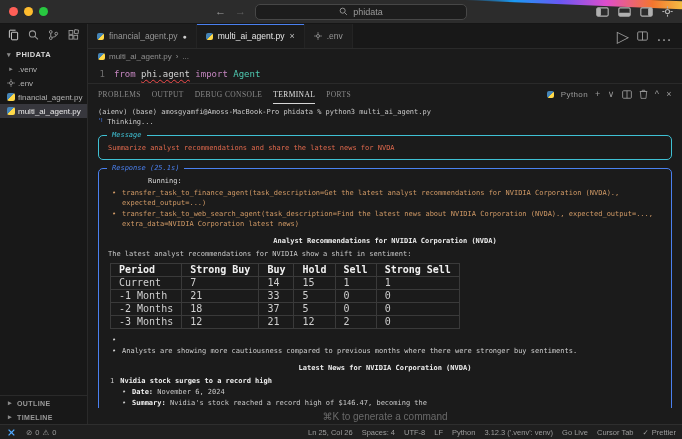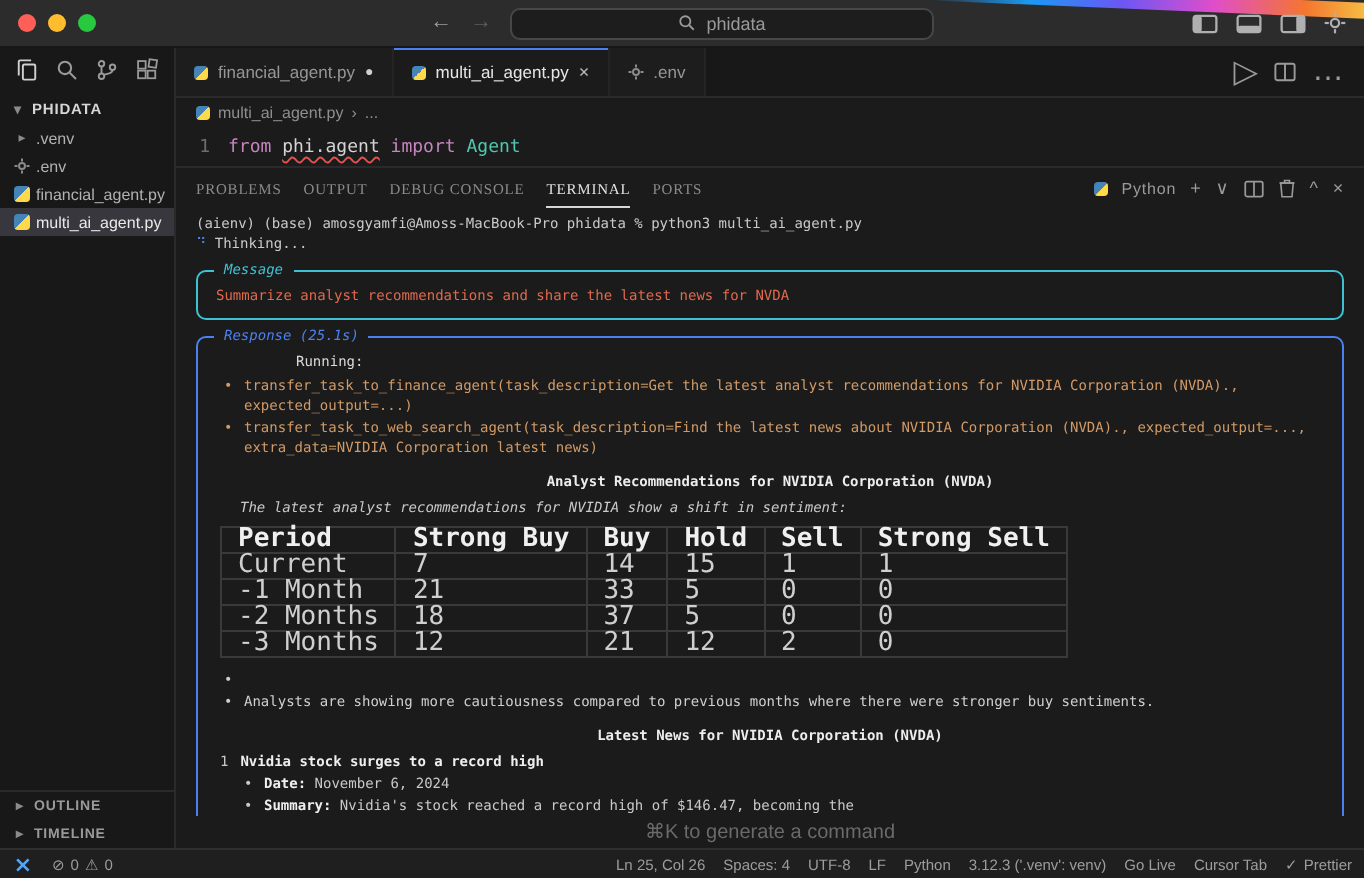--- a/index.html
+++ b/index.html
@@ -69,22 +69,22 @@
   .term-box .box-title { position:absolute; top:-5px; left:8px; background:#1b1b1b; padding:0 5px; font-size:7px; color:var(--accent-cyan,#3fc1d4); line-height:9px;font-style:italic; }
   .msg-text { color:var(--message-orange,#e0694d); }
   .resp-box { border-color:var(--accent-blue,#4a80f0); }
   .resp-box .box-title { color:var(--accent-blue,#4a80f0); }
   .resp-running { color:#dadada; margin-bottom:2px;padding-left:40px; }
   .bullet { display:flex; gap:5px; margin:1px 0 1px 4px; word-break:break-word; }
   .bdot { flex:0 0 5px; }
   .bullet.tool { color:var(--accent-orange,#d19a66); }
   .bullet.note { color:#cfcfcf; }
   .center-head { text-align:center; font-weight:bold; color:#ededed; margin:7px 0 3px; }
-  .resp-intro { margin:3px 12px 4px;font-style:italic; }
-  .rec-table { border-collapse:collapse; margin:4px 16px 6px 2px; font-size:13px; }
+  .resp-intro { margin:3px 0 4px; }
+  .rec-table { border-collapse:collapse; margin:4px 16px 6px 2px; font-size:10px; }
   .rec-table th, .rec-table td { border:1px solid #3a3a3a; padding:1px 8px; text-align:left; color:#cfcfcf; font-weight:normal; font-family:inherit; white-space:nowrap; }
   .rec-table th { font-weight:bold; color:#f0f0f0; }
   .news-line { display:flex; gap:6px; margin:2px 0 1px 2px; }
   .news-title { font-weight:bold; color:#efefef; }
   .bullet.detail { margin-left:14px; color:#c9c9c9; }
   .bullet.detail b { color:#efefef; }
   .hint-row { flex:0 0 16px; display:flex; align-items:center; justify-content:center; color:#6a6a6a; font-size:10px; }
 
   
   .statusbar { flex:0 0 15px; background:#1f1f1f; border-top:1px solid #2e2e2e; display:flex; align-items:center; font-size:7.5px; color:#9d9d9d; padding-right:6px; }

